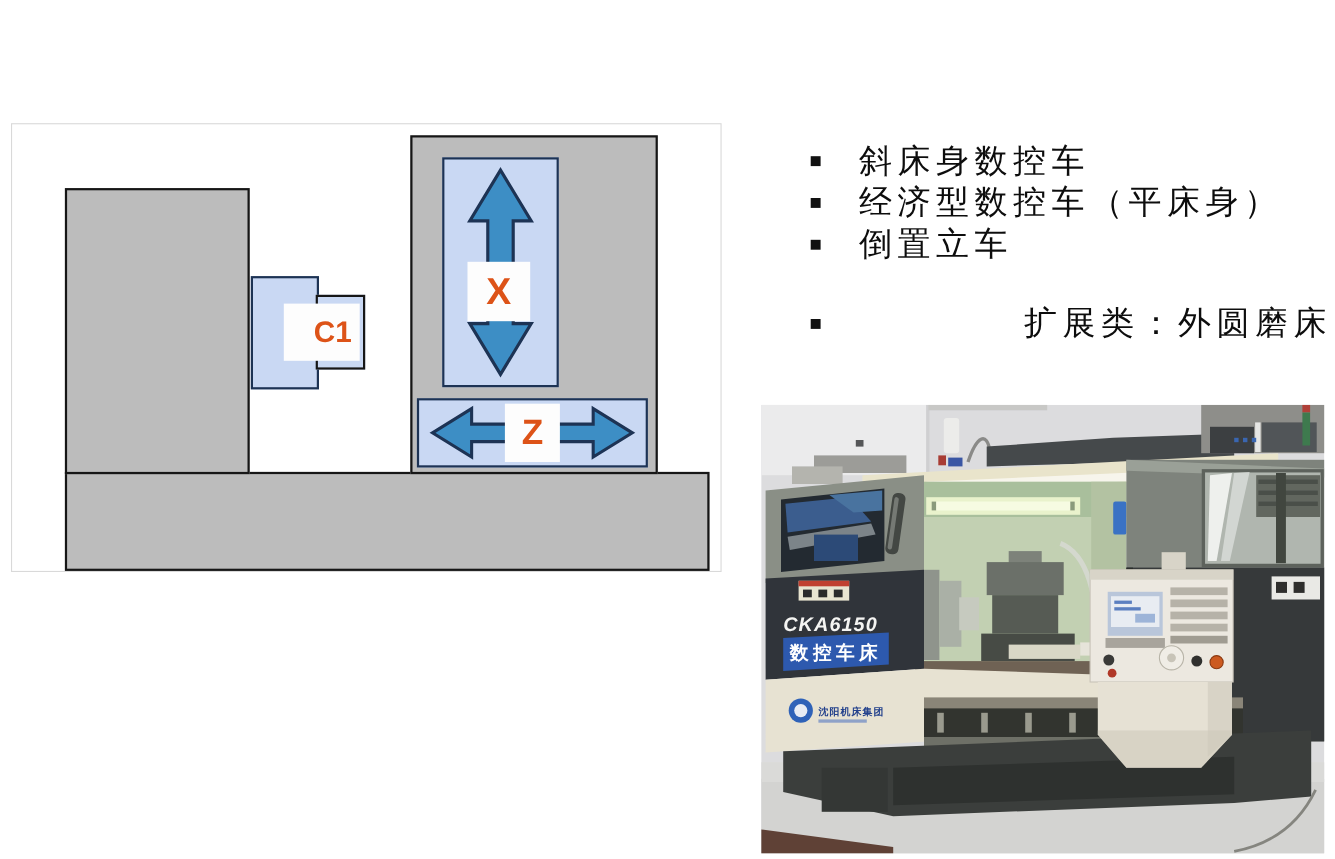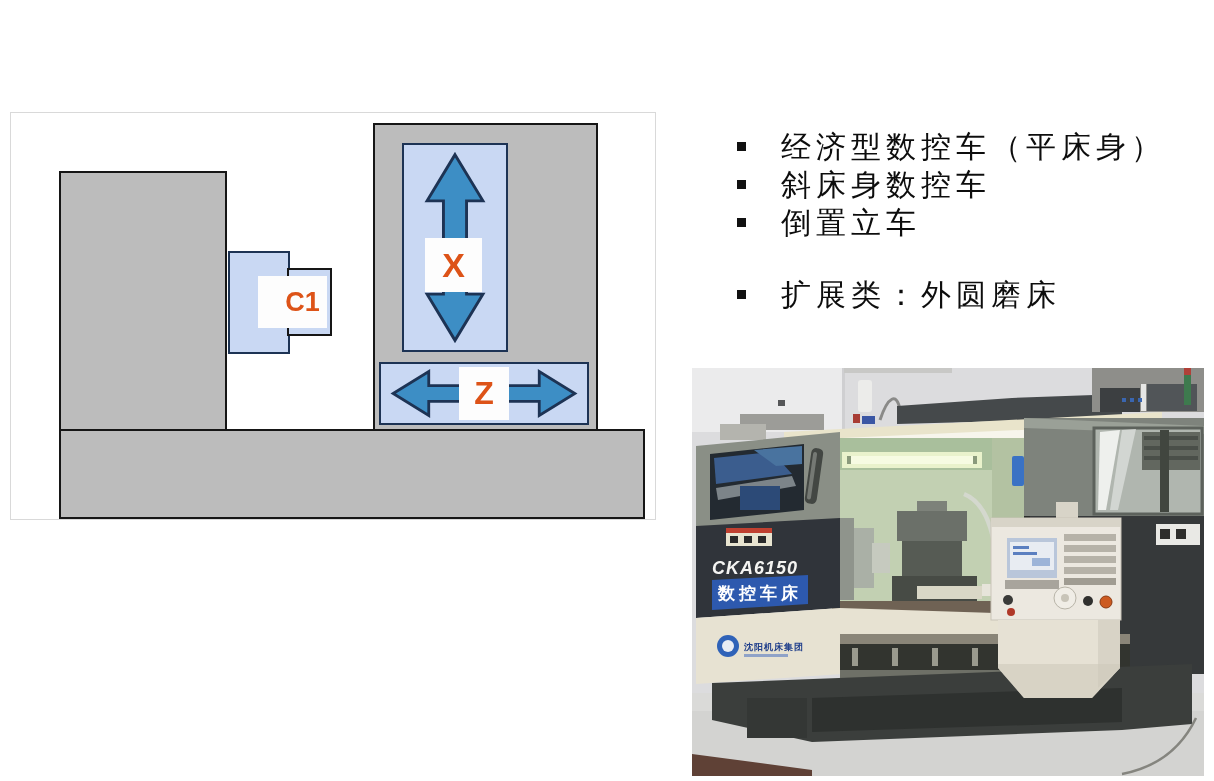--- a/index.html
+++ b/index.html
@@ -29,21 +29,21 @@
               display:flex;align-items:center;justify-content:center;}
   .c1-label{left:247px;top:163px;width:49px;height:52px;font-size:27px;padding-left:20px;}
   .x-label{left:414px;top:125px;width:57px;height:54px;font-size:34px;}
   .z-label{left:448px;top:254px;width:50px;height:53px;font-size:32px;}
 
   
   .bullets{position:absolute;left:735px;top:128px;width:476px;list-style:none;margin:0;padding:0;}
   .bullets li{position:relative;padding-left:46px;font-size:30px;line-height:38px;
               letter-spacing:5px;color:#0d0d0d;white-space:nowrap;}
   .bullets li .marker{position:absolute;left:2px;top:14px;width:9px;height:9px;background:#111;}
-  .bullets li.gap{margin-top:34px;}
+  .bullets li.gap{margin-top:34px;text-align:right;}
 
   
   .photo{position:absolute;left:692px;top:368px;width:512px;height:408px;border-radius:25px;}
   .photo svg{display:block;width:512px;height:408px;}
   .model-text{font-family:"Liberation Sans","DejaVu Sans",sans-serif;font-size:18px;
               font-weight:bold;font-style:italic;fill:#f4f4f2;letter-spacing:1px;}
   .type-text{font-family:"Liberation Sans","DejaVu Sans",sans-serif;font-size:17px;
              font-weight:bold;fill:#ffffff;letter-spacing:4px;}
   .brand-text{font-family:"Liberation Sans","DejaVu Sans",sans-serif;font-size:9px;
               font-weight:bold;fill:#23418c;letter-spacing:1px;}
@@ -74,25 +74,25 @@
     </div>
 
     <div class="axis-label c1-label">C1</div>
     <div class="axis-label x-label">X</div>
     <div class="axis-label z-label">Z</div>
   </div>
 
   <ul class="bullets">
     <li>
       <span class="marker"></span>
+      <span>斜床身数控车</span>
+    </li>
+    <li>
+      <span class="marker"></span>
       <span>经济型数控车（平床身）</span>
-    </li>
-    <li>
-      <span class="marker"></span>
-      <span>斜床身数控车</span>
     </li>
     <li>
       <span class="marker"></span>
       <span>倒置立车</span>
     </li>
     <li class="gap">
       <span class="marker"></span>
       <span>扩展类：外圆磨床</span>
     </li>
   </ul>

